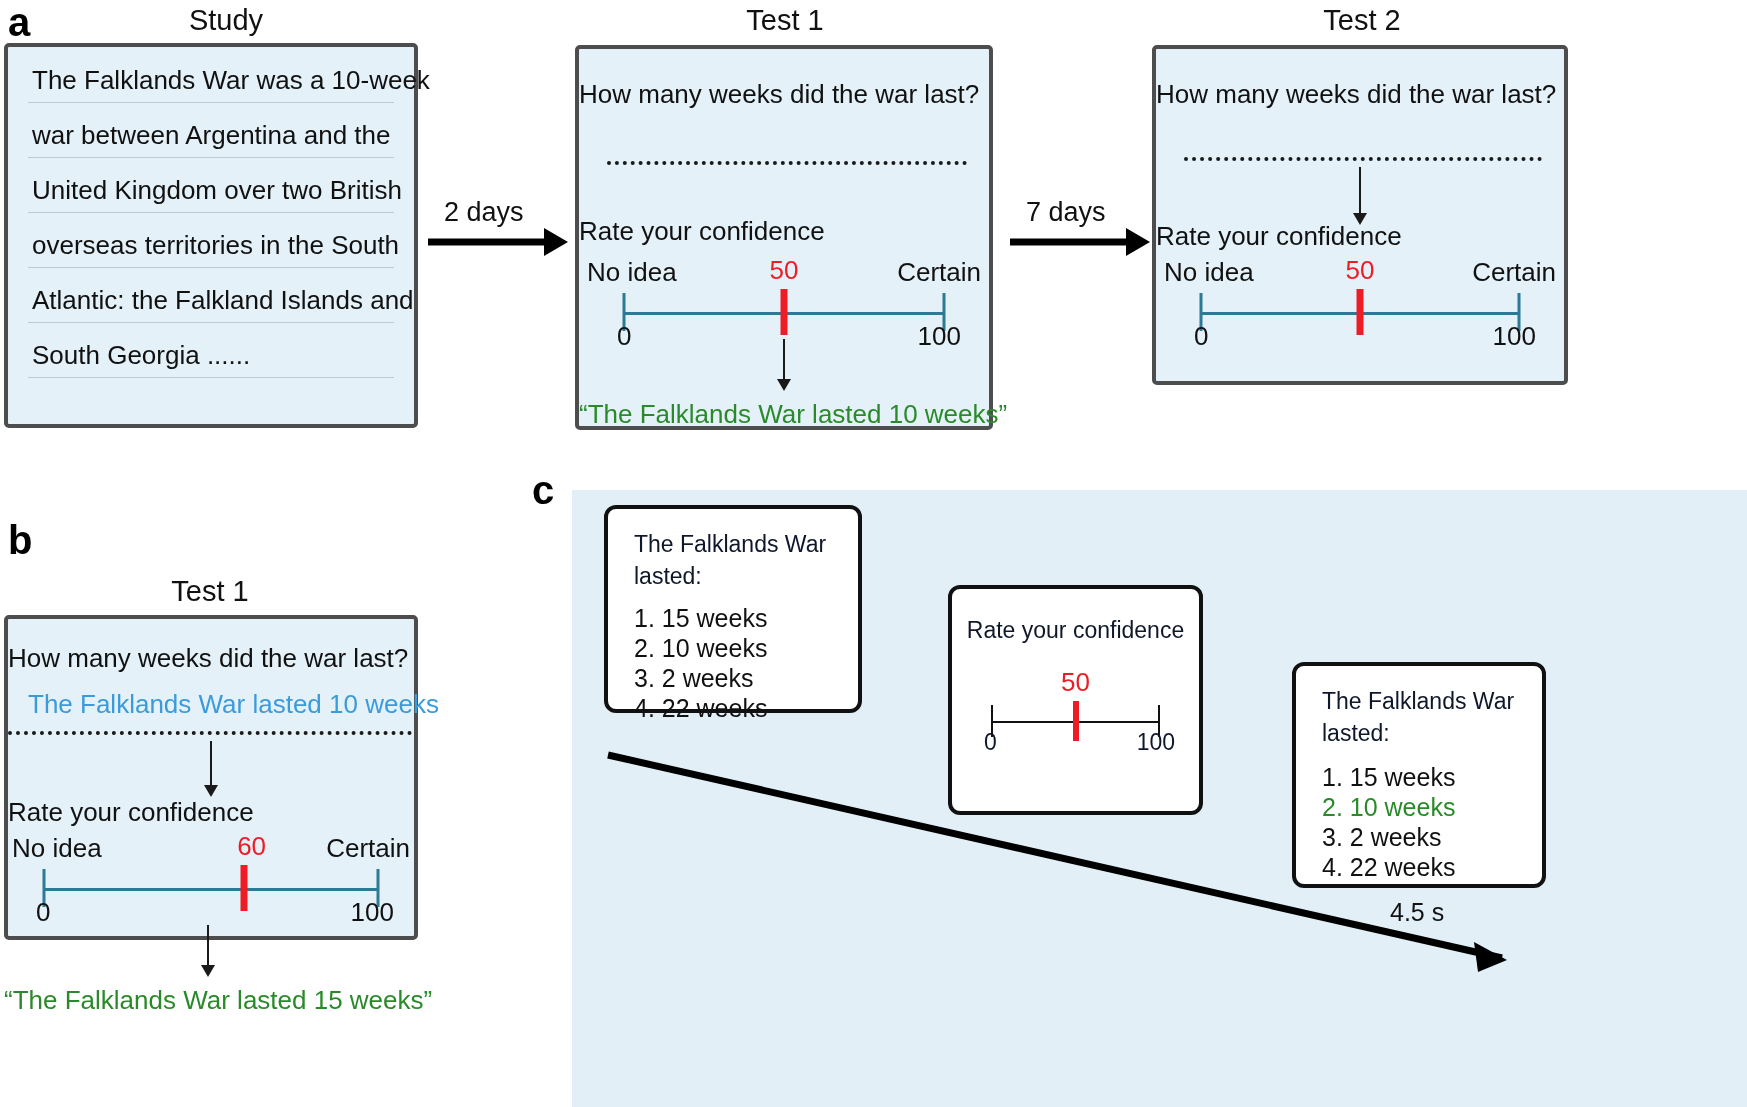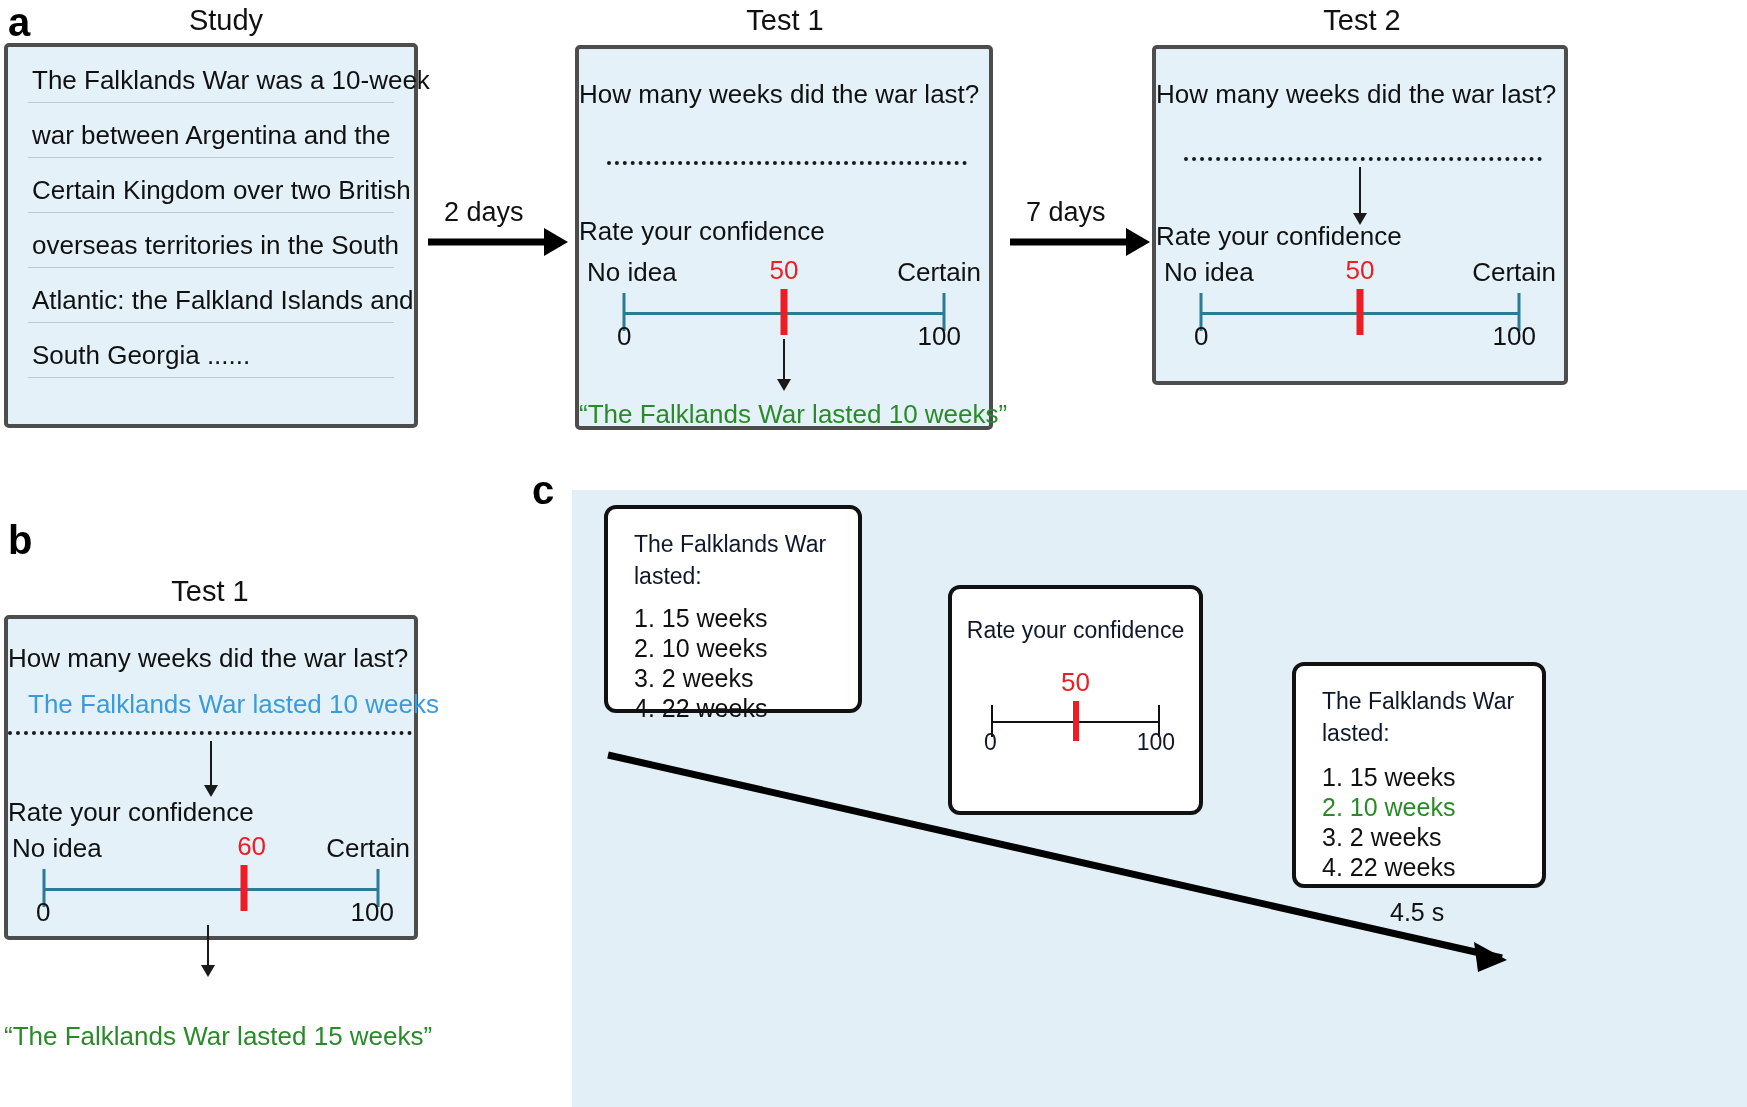--- a/index.html
+++ b/index.html
@@ -107,21 +107,21 @@
 
 <div class="abs panel-letter" style="left:8px;top:2px;">a</div>
 
 <div class="abs box-title" style="left:0px;top:4px;width:420px;padding-left:16px;">Study</div>
 
 <div class="abs stim-box" style="left:4px;top:43px;width:414px;height:385px;">
   <div class="study-text" style="top:18px;">The Falklands War was a 10-week</div>
   <div class="ruled-line" style="top:55px;"></div>
   <div class="study-text" style="top:73px;">war between Argentina and the</div>
   <div class="ruled-line" style="top:110px;"></div>
-  <div class="study-text" style="top:128px;">Certain Kingdom over two British</div>
+  <div class="study-text" style="top:128px;">United Kingdom over two British</div>
   <div class="ruled-line" style="top:165px;"></div>
   <div class="study-text" style="top:183px;">overseas territories in the South</div>
   <div class="ruled-line" style="top:220px;"></div>
   <div class="study-text" style="top:238px;">Atlantic: the Falkland Islands and</div>
   <div class="ruled-line" style="top:275px;"></div>
   <div class="study-text" style="top:293px;">South Georgia ......</div>
   <div class="ruled-line" style="top:330px;"></div>
 </div>
 
 <div class="abs h-arrow-label" style="left:444px;top:197px;">2 days</div>
@@ -219,21 +219,21 @@
     <div class="marker" style="left:60%;"></div>
   </div>
   <div class="scale-label" style="left:28px;top:278px;">0</div>
   <div class="scale-label" style="right:20px;top:278px;">100</div>
 </div>
 
 <div class="abs down-arrow" style="left:208px;top:925px;width:20px;height:52px;margin-left:-10px;">
   <div class="shaft" style="height:42px;"></div>
   <div class="head"></div>
 </div>
-<div class="abs q-text green-text" style="left:4px;top:985px;width:414px;text-align:right;margin-top:36px;">“The Falklands War lasted 15 weeks”</div>
+<div class="abs q-text green-text" style="left:4px;top:985px;width:414px;text-align:right;">“The Falklands War lasted 15 weeks”</div>
 
 <div class="abs panel-letter" style="left:532px;top:470px;">c</div>
 
 <div class="c-stage" style="left:572px;top:490px;width:1175px;height:617px;"></div>
 
 <svg class="diag-arrow" style="left:572px;top:490px;width:1175px;height:617px;" viewBox="0 0 1175 617">
   <line x1="36" y1="265" x2="930" y2="468" stroke="#000" stroke-width="7"></line>
   <polygon points="935,470 902,452 906,482" fill="#000"></polygon>
 </svg>
 

